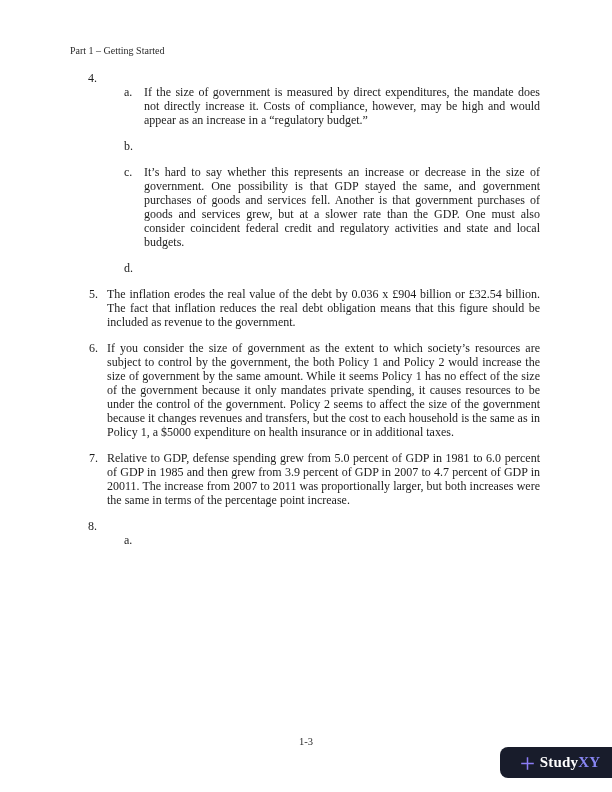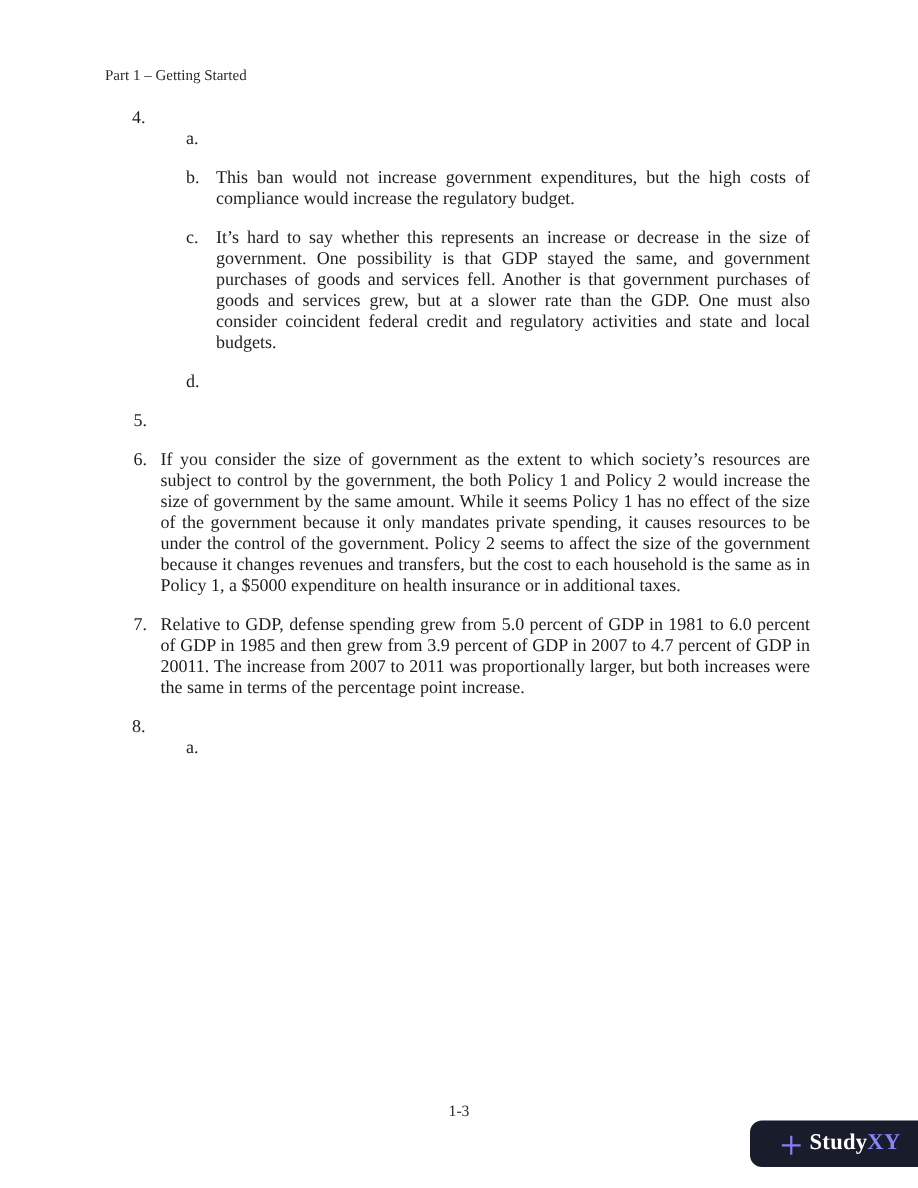--- a/index.html
+++ b/index.html
@@ -109,38 +109,39 @@
 <div class="page">
 
   <div class="header">Part 1 – Getting Started</div>
 
   <div class="content">
 
     <div class="num-line">4.</div>
 
     <div class="sub-row gap">
       <div class="sub-letter">a.</div>
+      <div class="sub-body">If the size of government is measured by direct expenditures, the mandate does not directly increase it.  Costs of compliance, however, may be high and would appear as an increase in a “regulatory budget.”</div>
     </div>
 
     <div class="sub-row gap">
       <div class="sub-letter">b.</div>
-      <div class="sub-body">This ban would not increase government expenditures, but the high costs of compliance would increase the regulatory budget.</div>
     </div>
 
     <div class="sub-row gap">
       <div class="sub-letter">c.</div>
       <div class="sub-body">It’s hard to say whether this represents an increase or decrease in the size of government.  One possibility is that GDP stayed the same, and government purchases of goods and services fell.  Another is that government purchases of goods and services grew, but at a slower rate than the GDP.  One must also consider coincident federal credit and regulatory activities and state and local budgets.</div>
     </div>
 
     <div class="sub-row gap">
       <div class="sub-letter">d.</div>
     </div>
 
     <div class="item-row gap">
       <div class="item-num">5.</div>
+      <div class="item-body">The inflation erodes the real value of the debt by 0.036 x £904 billion or £32.54 billion.  The fact that inflation reduces the real debt obligation means that this figure should be included as revenue to the government.</div>
     </div>
 
     <div class="item-row gap">
       <div class="item-num">6.</div>
       <div class="item-body">If you consider the size of government as the extent to which society’s resources are subject to control by the government, the both Policy 1 and Policy 2 would increase the size of government by the same amount.  While it seems Policy 1 has no effect of the size of the government because it only mandates private spending, it causes resources to be under the control of the government.  Policy 2 seems to affect the size of the government because it changes revenues and transfers, but the cost to each household is the same as in Policy 1, a $5000 expenditure on health insurance or in additional taxes.</div>
     </div>
 
     <div class="item-row gap">
       <div class="item-num">7.</div>
       <div class="item-body">Relative to GDP, defense spending grew from 5.0  percent of GDP in 1981 to 6.0 percent of GDP in 1985 and then grew from 3.9 percent of GDP in 2007 to  4.7 percent of GDP in 20011.  The increase from 2007 to 2011 was proportionally larger, but both increases were the same in terms of the percentage point increase.</div>

